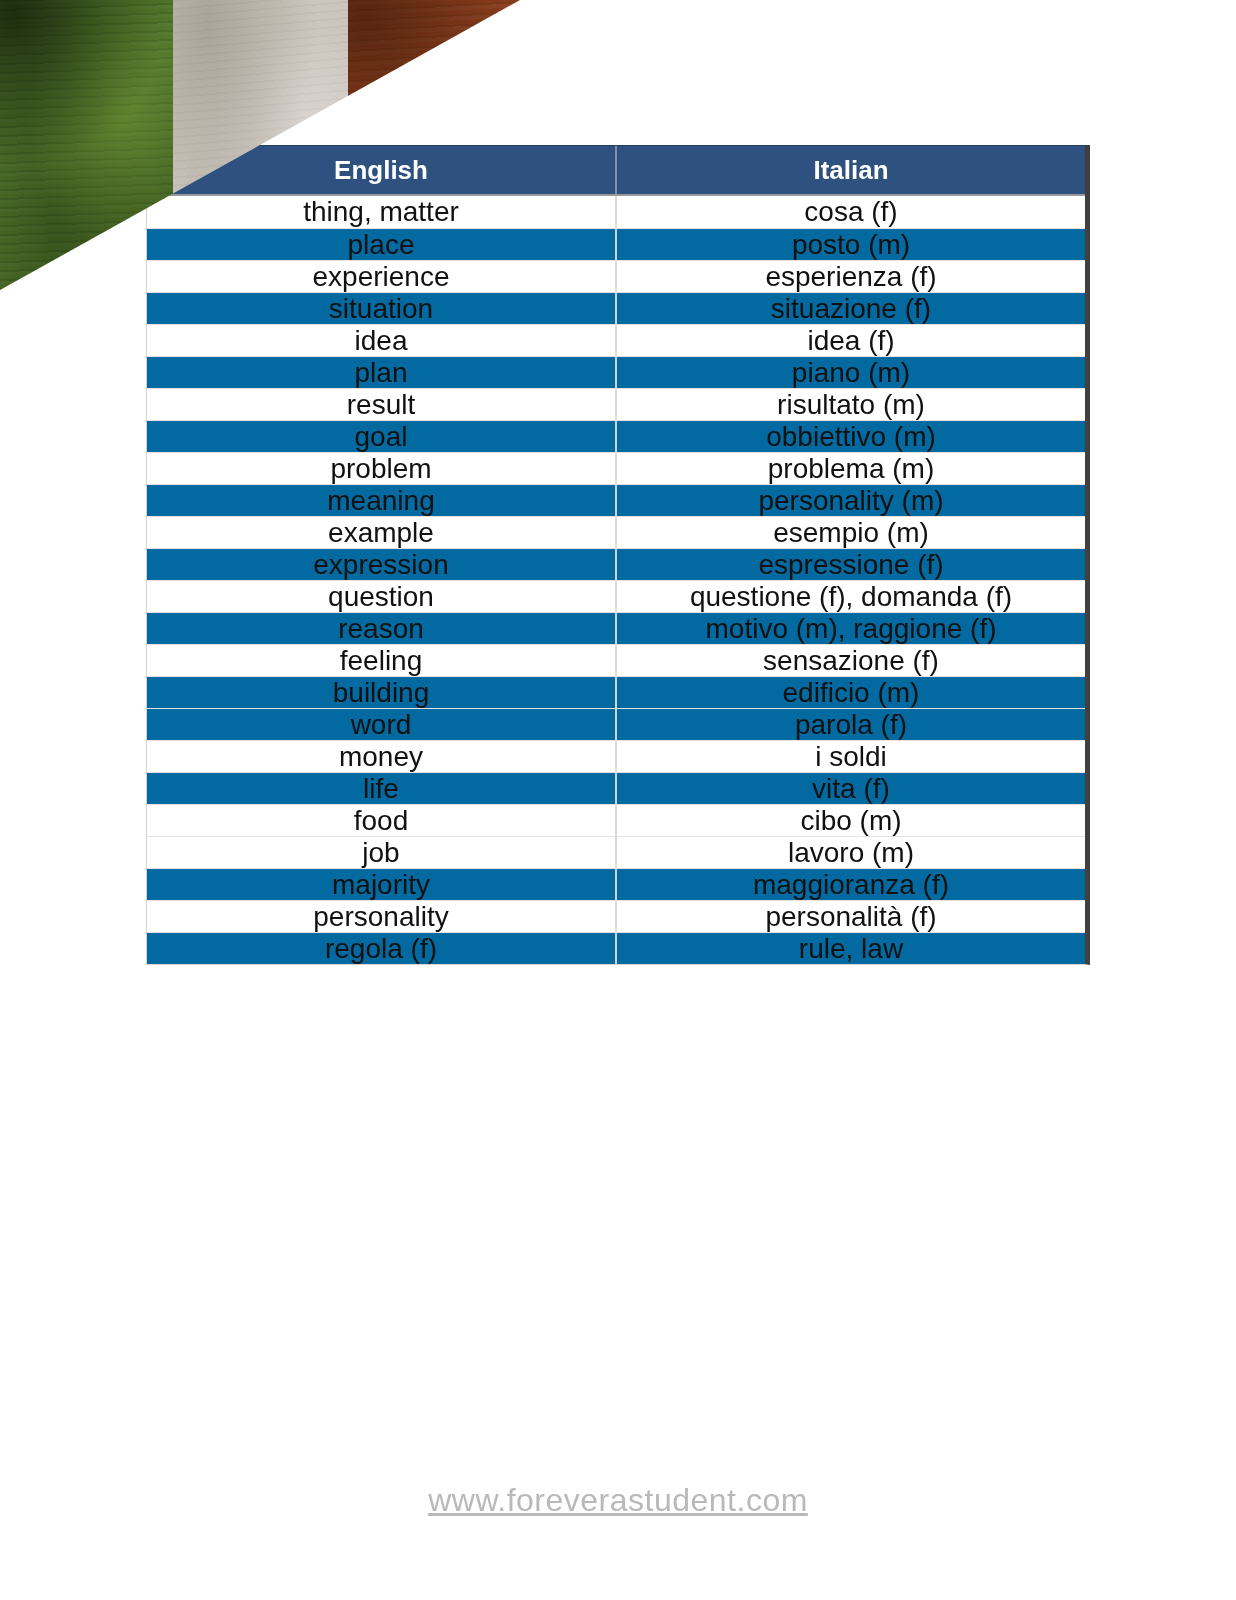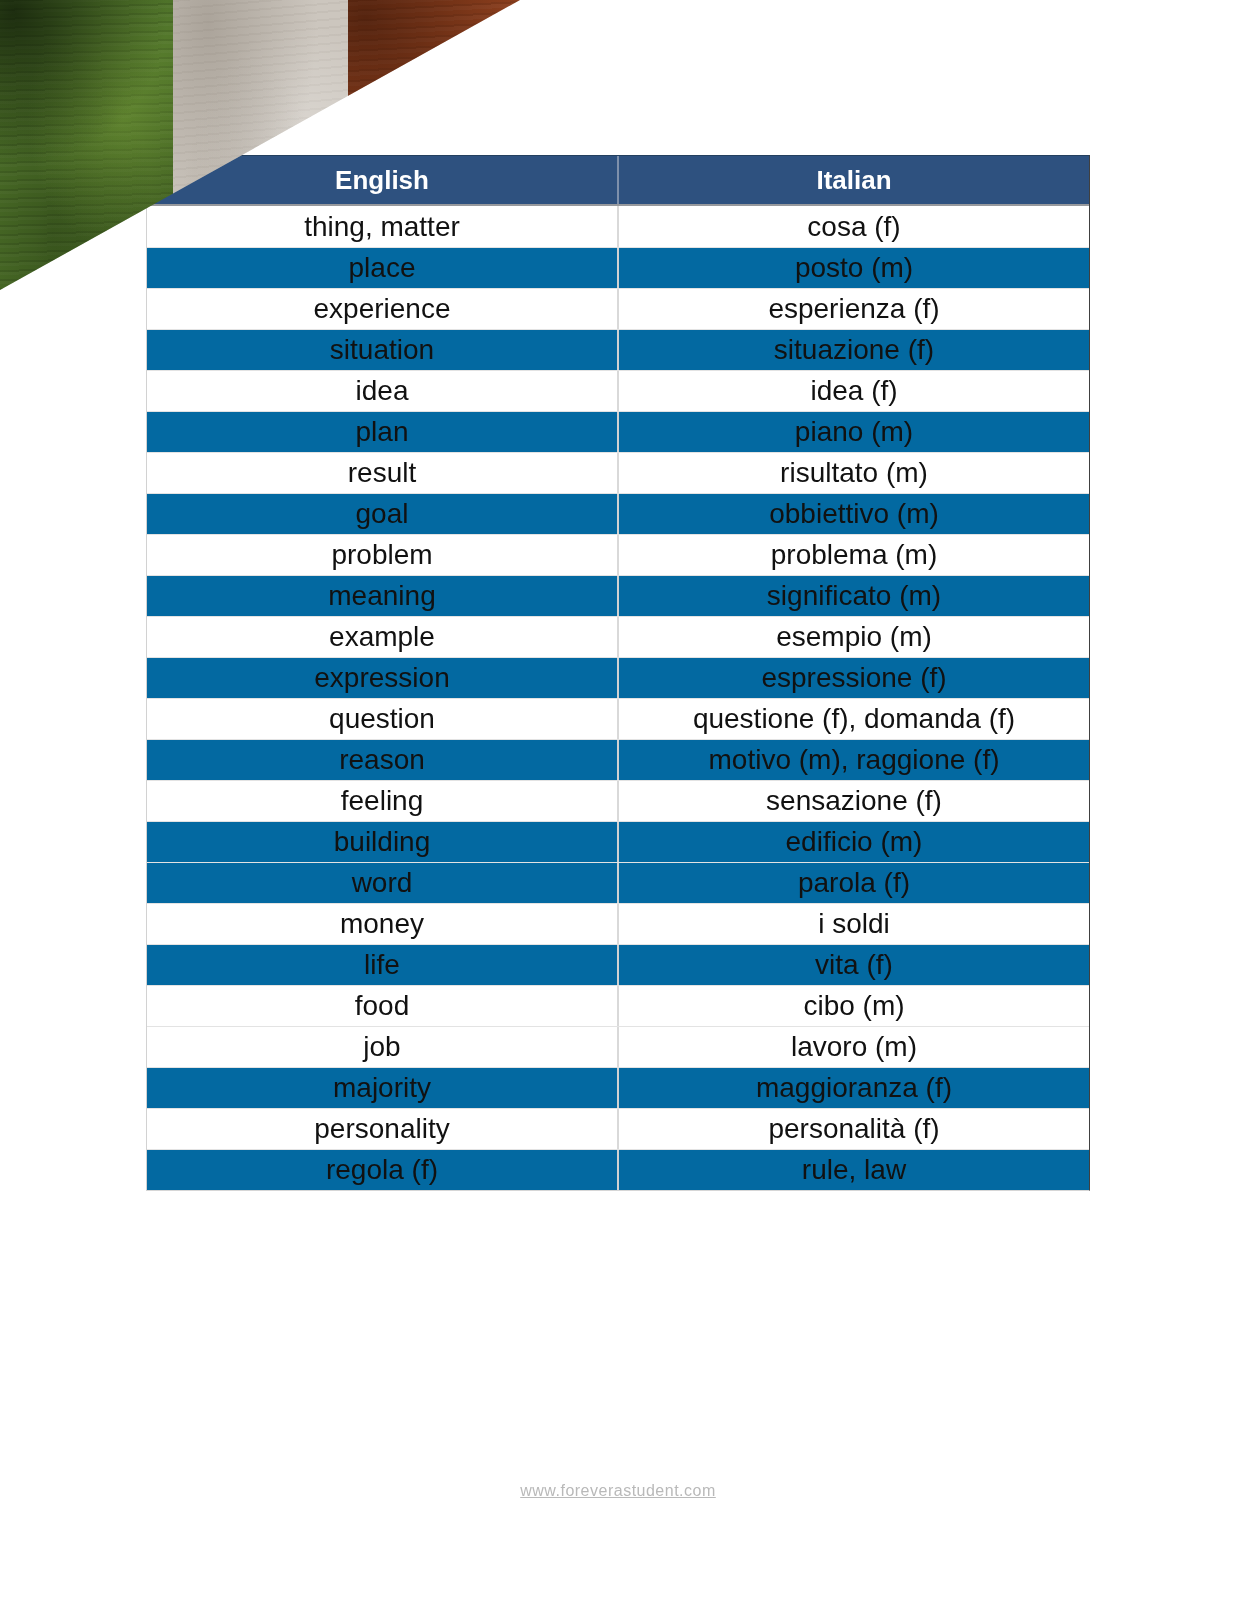--- a/index.html
+++ b/index.html
@@ -48,24 +48,23 @@
       radial-gradient(ellipse at 40% 95%, rgba(60,22,6,0.25), rgba(60,22,6,0) 55%),
       repeating-linear-gradient(177deg, rgba(0,0,0,0.08) 0 2px, rgba(255,255,255,0.04) 2px 6px, rgba(0,0,0,0) 6px 10px);
   }
 
   
   .vocab-table {
     position:absolute; left:146px; top:145px;
     width:944px;
     z-index:1;
     border-left:1px solid #d2d2d2;
-    border-right:1px solid #404040;
+    border-right:5px solid #404040;
     border-bottom:1px solid #d6d6d6;
     box-sizing:border-box;
-    margin-top:10px;
   }
   .thead {
     display:flex;
     height:51px;
     background:#2e517f;
     border-top:1px solid #24405f;
     border-bottom:2px solid #97999d;
     box-sizing:border-box;
   }
   .th {
@@ -73,21 +72,21 @@
     display:flex; align-items:center; justify-content:center;
     color:#ffffff;
     font-weight:bold;
     font-size:26px;
     box-sizing:border-box;
   }
   .th:first-child { border-right:2px solid #7e90ab; }
 
   .row {
     display:flex;
-    height:41px;
+    height:32px;
     background:#ffffff;
     box-sizing:border-box;
     border-top:1px solid #e3e3e3;
   }
   .row:first-child { border-top:none; }
   .row.alt { background:#0369a1; }
   .cell {
     flex:1 1 0;
     display:flex; align-items:center; justify-content:center;
     font-size:28px;
@@ -98,21 +97,21 @@
   .cell:first-child { border-right:2px solid #d9d9d9; }
   .row.alt .cell:first-child { border-right-color:#d2d2d2; }
 
   
   .footer {
     position:absolute; top:1482px; left:0;
     width:100%;
     text-align:center;
   }
   .footer a {
-    font-size:16px;
+    font-size:32px;
     color:#b9b9b9;
     letter-spacing:0.5px;
   }
 </style>
 </head>
 <body>
 
 <div class="page">
 
   <div class="flag">
@@ -158,21 +157,21 @@
         <div class="row alt">
           <div class="cell">goal</div>
           <div class="cell">obbiettivo (m)</div>
         </div>
         <div class="row">
           <div class="cell">problem</div>
           <div class="cell">problema (m)</div>
         </div>
         <div class="row alt">
           <div class="cell">meaning</div>
-          <div class="cell">significato (m)</div>
+          <div class="cell">personality (m)</div>
         </div>
         <div class="row">
           <div class="cell">example</div>
           <div class="cell">esempio (m)</div>
         </div>
         <div class="row alt">
           <div class="cell">expression</div>
           <div class="cell">espressione (f)</div>
         </div>
         <div class="row">

